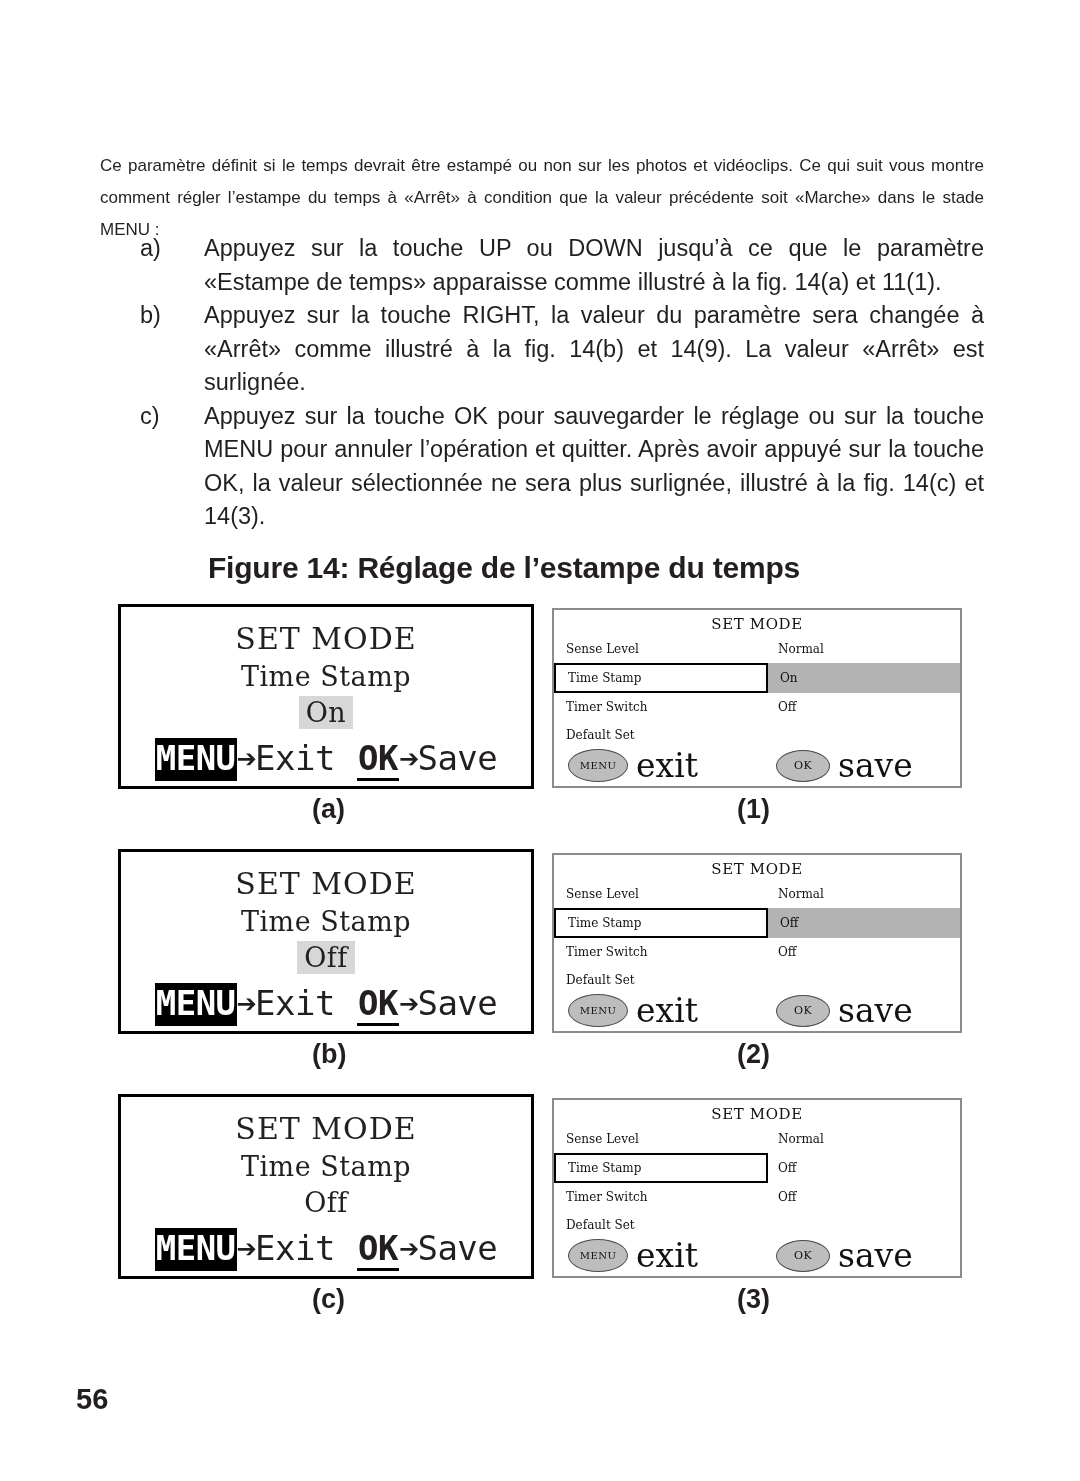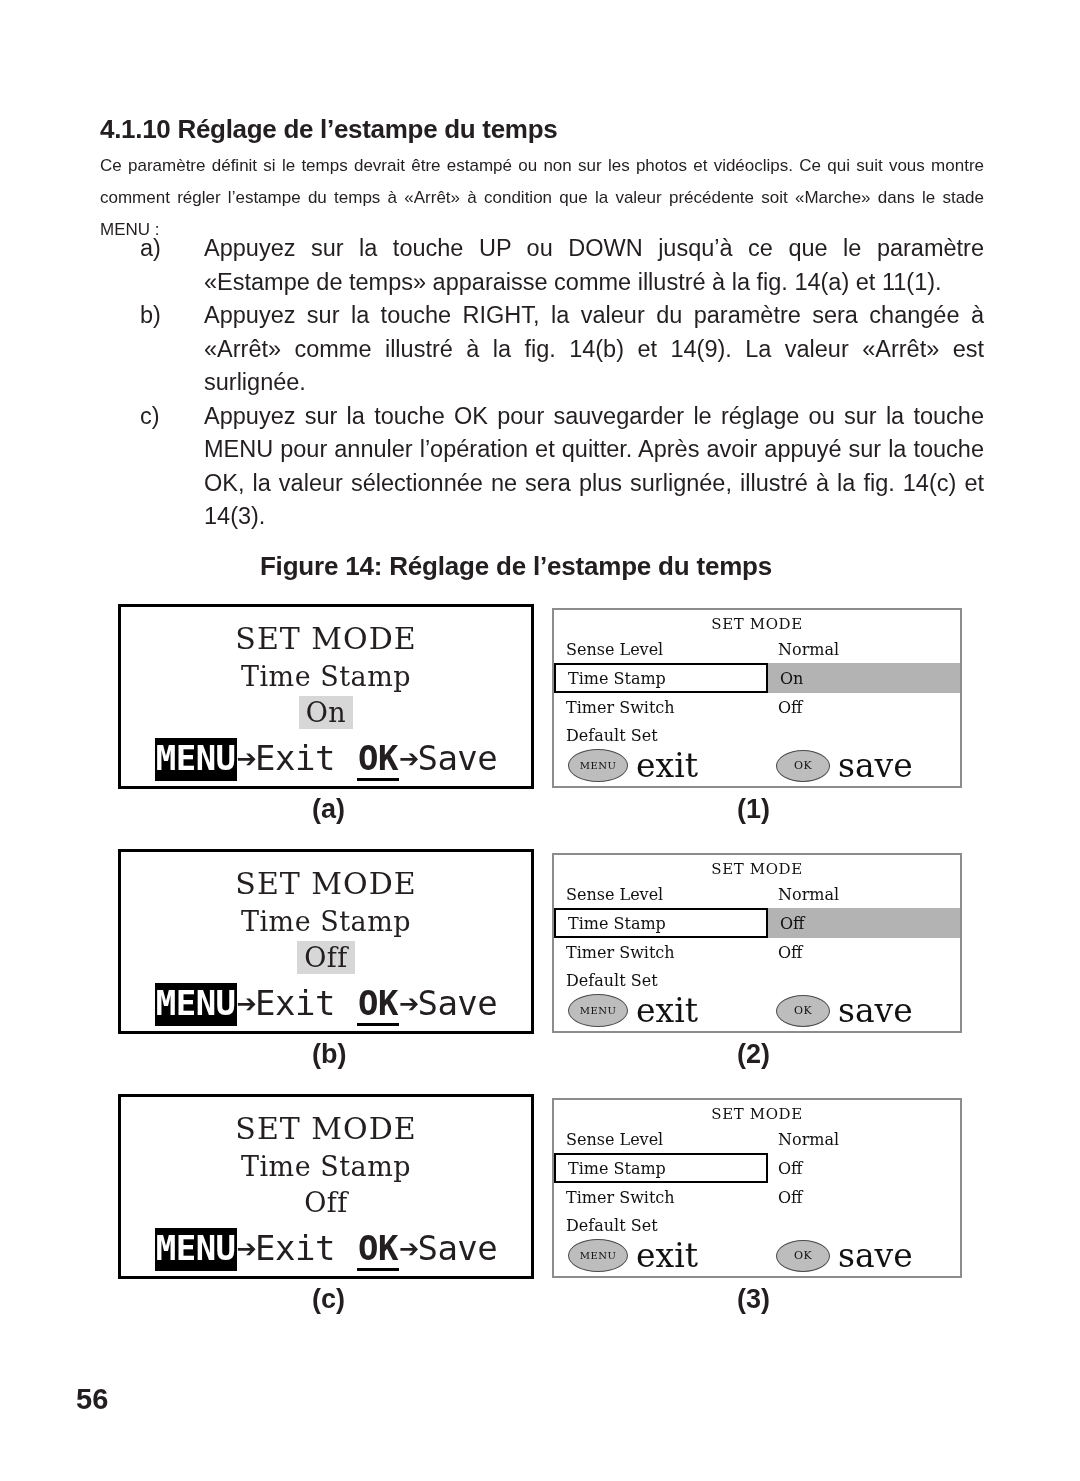--- a/index.html
+++ b/index.html
@@ -66,25 +66,25 @@
   }
   .list-body {
     flex: 1 1 auto;
     text-align: justify;
     text-justify: inter-word;
   }
 
   
   .figure-caption {
     position: absolute;
-    left: 16px;
+    left: 4px;
     top: 551px;
     width: 1000px;
     text-align: center;
-    font-size: 26px;
+    font-size: 30px;
     font-weight: bold;
     letter-spacing: -0.2px;
   }
 
   .fig-grid {
     position: absolute;
     left: 0;
     top: 604px;
     width: 1080px;
   }
@@ -175,21 +175,21 @@
   }
   .menu-rows {
     position: relative;
     margin-top: 2px;
   }
   .menu-row {
     position: relative;
     display: flex;
     height: 28px;
     align-items: center;
-    font-size: 16px;
+    font-size: 12px;
     color: #111;
   }
   .menu-row .m-label {
     width: 214px;
     flex: 0 0 214px;
     padding-left: 12px;
     box-sizing: border-box;
     white-space: nowrap;
   }
   .menu-row .m-value {
@@ -270,21 +270,20 @@
     font-size: 29px;
     font-weight: bold;
     text-align: center;
   }
 </style>
 </head>
 <body>
 
 <div class="page">
 
-  <h2 class="section-heading">4.1.10 Réglage de l’estampe du temps</h2>
 
   <p class="intro">Ce paramètre définit si le temps devrait être estampé ou non sur les photos et vidéoclips.  Ce qui suit vous montre comment régler l’estampe du temps à «Arrêt» à condition que la valeur précédente soit «Marche» dans le stade MENU :</p>
 
   <div class="list">
 
     <div class="list-item" style="margin-top:0px;">
       <span class="list-marker">a)</span>
       <span class="list-body">Appuyez sur la touche UP ou DOWN jusqu’à ce que le paramètre «Estampe de temps» apparaisse comme illustré à la fig. 14(a) et 11(1).</span>
     </div>
 

